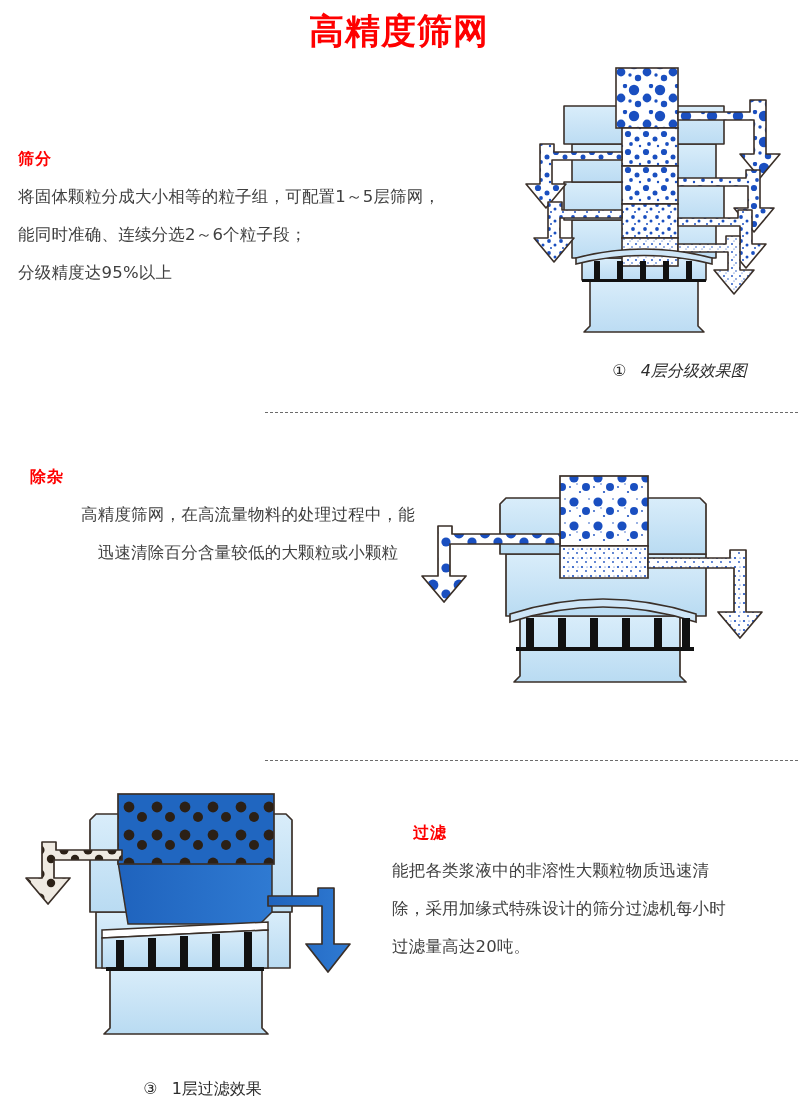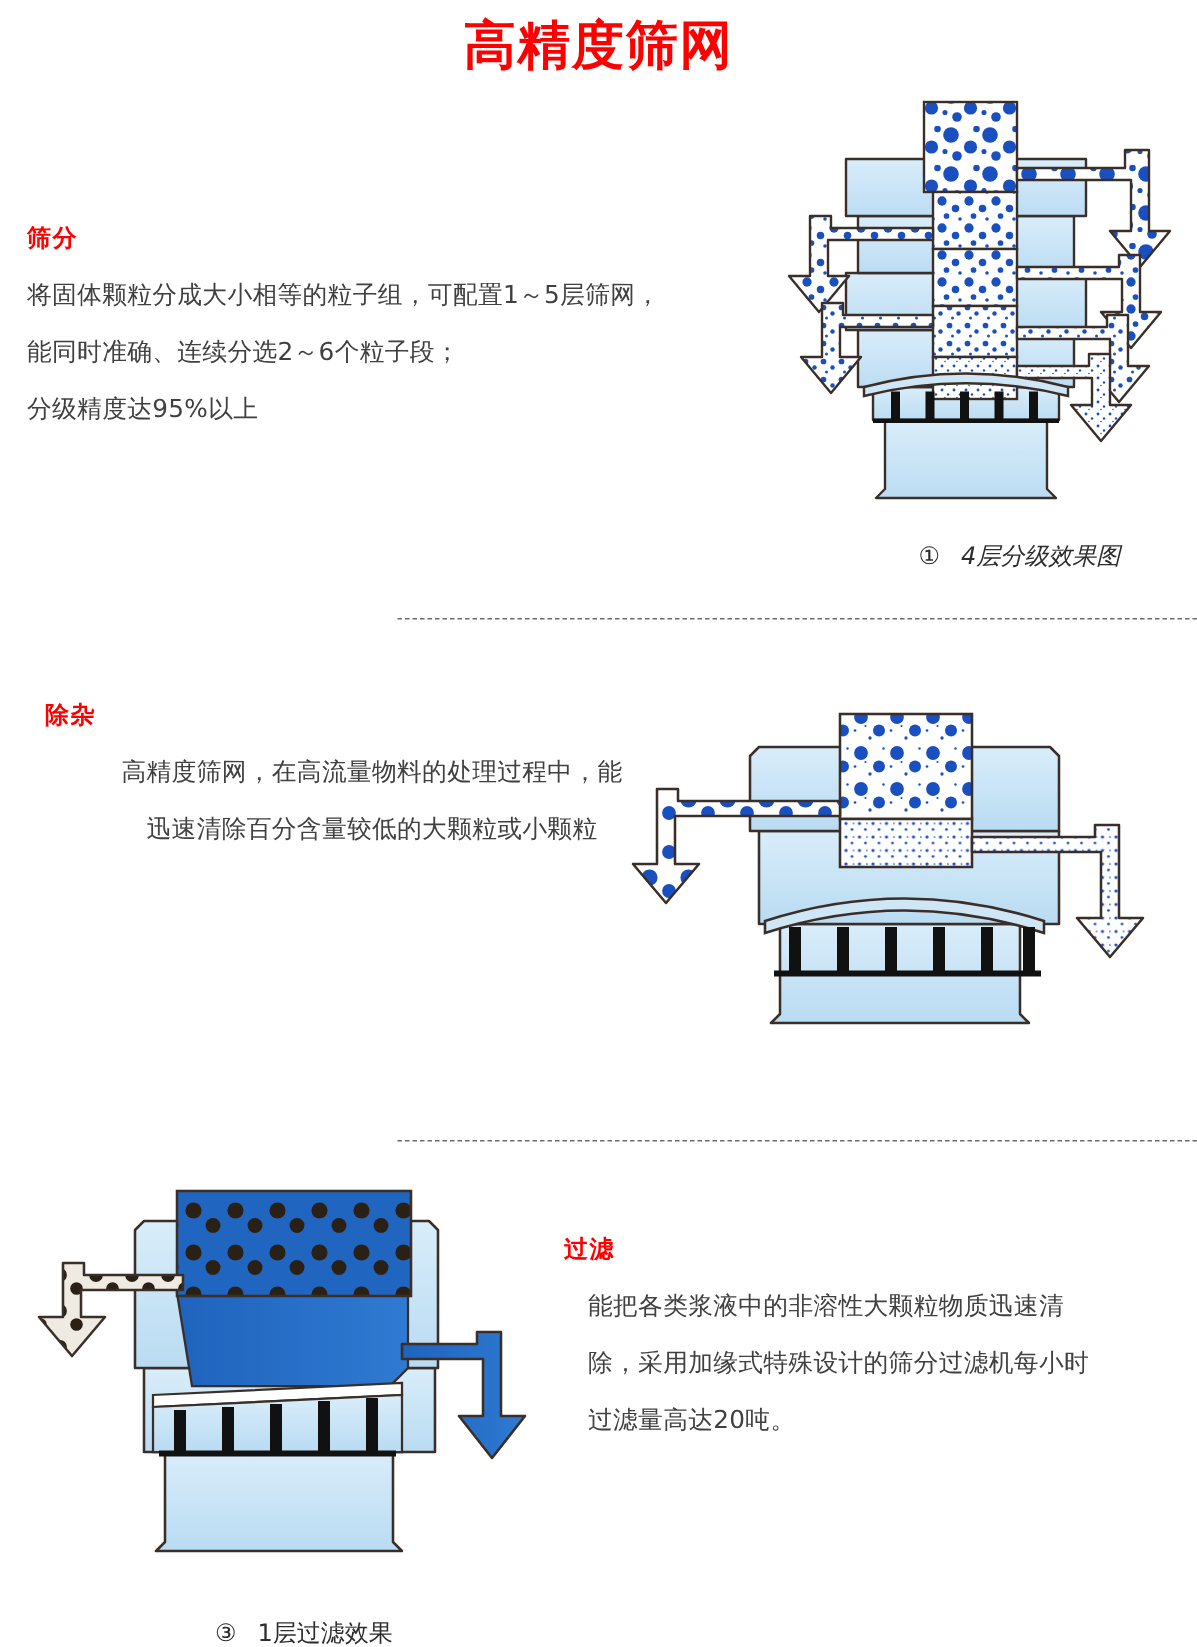--- a/index.html
+++ b/index.html
@@ -236,21 +236,21 @@
         <rect x="254" y="170" width="8" height="32"></rect>
         <rect x="282" y="170" width="8" height="32"></rect>
       </g>
       <rect x="116" y="199" width="178" height="4" fill="#111111"></rect>
     </svg>
   </div>
 
 
   <div class="divider" style="left:265px;top:760px;width:533px;"></div>
 
-  <div class="sec-head" style="left:376px;top:818px;">过滤</div>
+  <div class="sec-head" style="left:413px;top:818px;">过滤</div>
 
   <div class="sec-body" style="left:392px;top:852px;width:400px;">能把各类浆液中的非溶性大颗粒物质迅速清
 除，采用加缘式特殊设计的筛分过滤机每小时
 过滤量高达20吨。</div>
 
   <div class="fig" style="left:10px;top:772px;">
     <svg width="380" height="276" viewBox="0 0 380 276" xmlns="http://www.w3.org/2000/svg">
       <defs>
         <pattern id="f1Dark" width="28" height="28" patternUnits="userSpaceOnUse">
           <rect width="28" height="28" fill="#2066c0"></rect>

